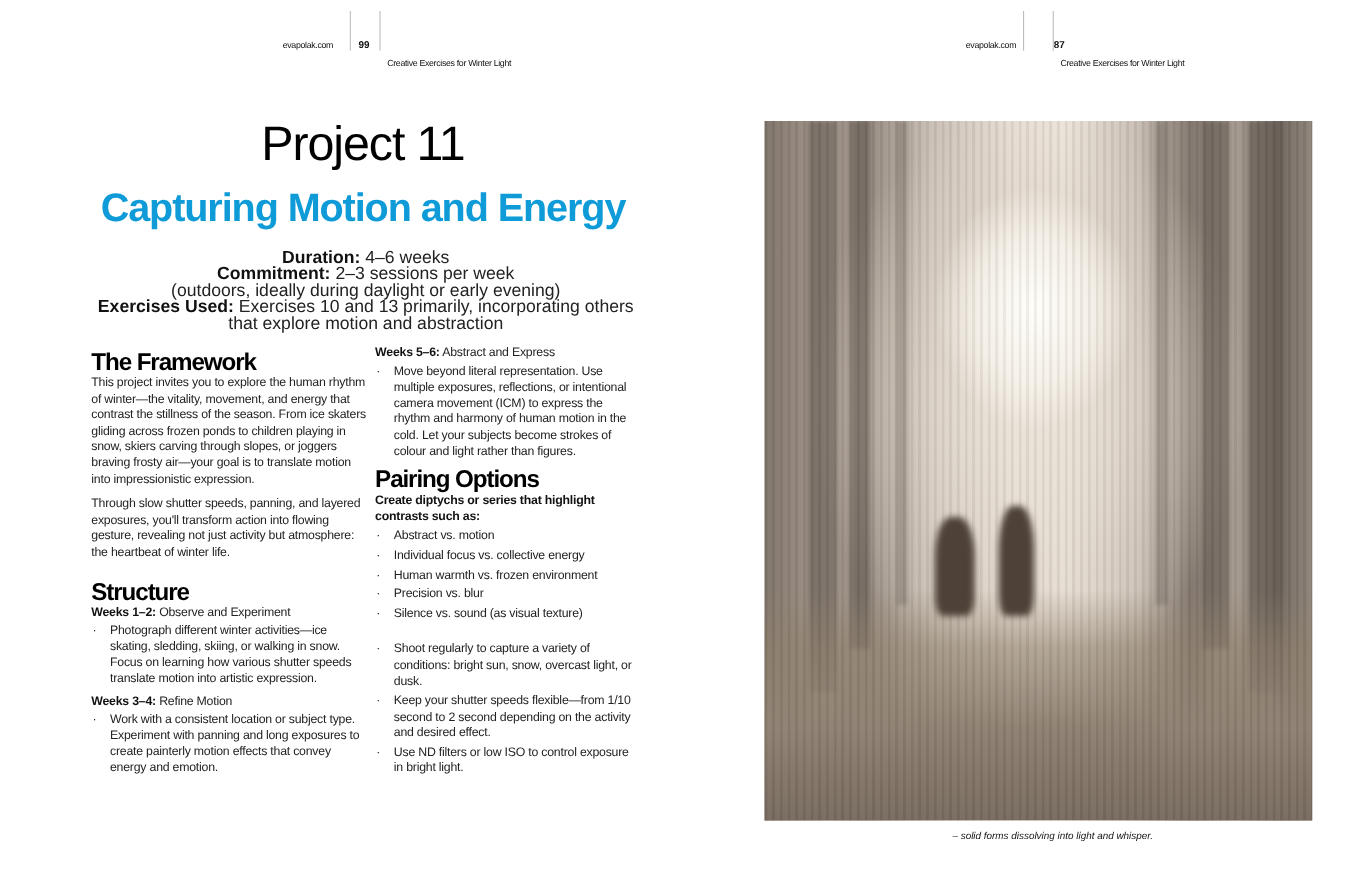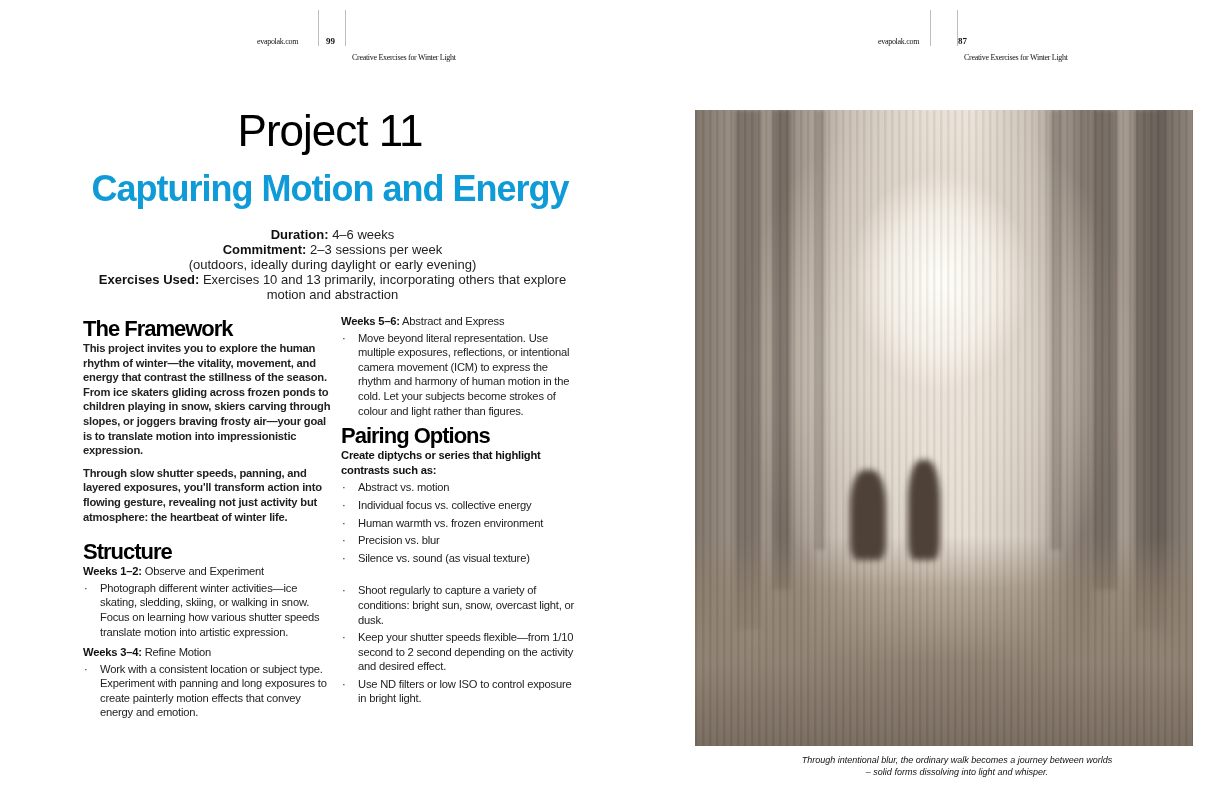--- a/index.html
+++ b/index.html
@@ -3,48 +3,48 @@
   <meta charset="utf-8">
   <style>
     html, body { margin: 0; padding: 0; }
     body {
       width: 1224px; height: 792px; background: #ffffff; position: relative; overflow: hidden;
       font-family: "Liberation Sans", sans-serif; color: #111;
     }
     .page { position: absolute; top: 0; height: 792px; }
     .page-left { left: 0; width: 612px; }
     .page-right { left: 612px; width: 612px; }
-    .rh { position: absolute; top: 10px; height: 36px; font-family: Liberation Serif, serif; }
+    .rh { position: absolute; top: 10px; height: 36px; }
     .rh .site { position: absolute; top: 27px; font-size: 8px; letter-spacing: -0.3px; white-space: nowrap; }
     .rh .vline { position: absolute; top: 0; width: 1px; height: 36px; background: #bdbdbd; }
     .rh .num { position: absolute; top: 26px; font-size: 9px; font-weight: bold; }
     .rh .title { position: absolute; top: 27px; font-size: 8px; letter-spacing: -0.3px; white-space: nowrap; margin-top: 16px; }
 
     .project-label {
       position: absolute; left: 80px; width: 500px; top: 106px; text-align: center;
       font-size: 44px; font-weight: 300; color: #000000; letter-spacing: -1px;
     }
     .project-title {
       position: absolute; left: 70px; width: 520px; top: 168px; text-align: center;
       font-size: 36px; font-weight: bold; color: #0e9bd7; letter-spacing: -1px;
     }
     .meta {
       position: absolute; left: 80px; width: 505px; top: 227px; text-align: center;
-      font-size: 13px; line-height: 15px; color: #222;
+      font-size: 16px; line-height: 15px; color: #222;
     }
     .meta b { color: #111; }
 
     .col { position: absolute; font-size: 11.2px; line-height: 14.6px; color: #222; letter-spacing: -0.2px; }
     .col-a { left: 83px; top: 317px; width: 250px; }
     .col-b { left: 341px; top: 314px; width: 240px; }
 
     h2 {
       margin: 0; font-size: 22px; line-height: 24px; font-weight: bold; color: #000; letter-spacing: -1px;
     }
-    p { margin: 0 0 8px 0; font-weight: bold; }
+    p { margin: 0 0 8px 0; }
     .sub { margin: 0; }
     .sub b { color: #111; }
     ul { list-style: none; margin: 2px 0 6px 0; padding: 0; }
     li { position: relative; padding-left: 17px; margin-bottom: 3px; }
     li .bullet { position: absolute; left: 1px; top: 0; }
     .lead { font-weight: bold; color: #111; margin: 0 0 3px 0; }
 
     .photo {
       position: absolute; left: 83px; top: 110px; width: 498px; height: 636px; overflow: hidden;
       background:
@@ -154,16 +154,15 @@
     <div class="tree" style="left:355px;width:12px;height:440px;opacity:0.6;"></div>
     <div class="tree" style="left:398px;width:24px;height:480px;"></div>
     <div class="tree" style="left:440px;width:30px;height:520px;"></div>
     <div class="ground"></div>
     <div class="streaks"></div>
     <div class="figure" style="left:155px;top:360px;width:36px;height:90px;"></div>
     <div class="figure" style="left:213px;top:350px;width:32px;height:100px;"></div>
   </div>
 
   <div class="caption">
-    <div>Through intentional blur, the ordinary walk becomes a journey between worlds</div>
     <div>– solid forms dissolving into light and whisper.</div>
   </div>
 </div>
 
 </body></html>

